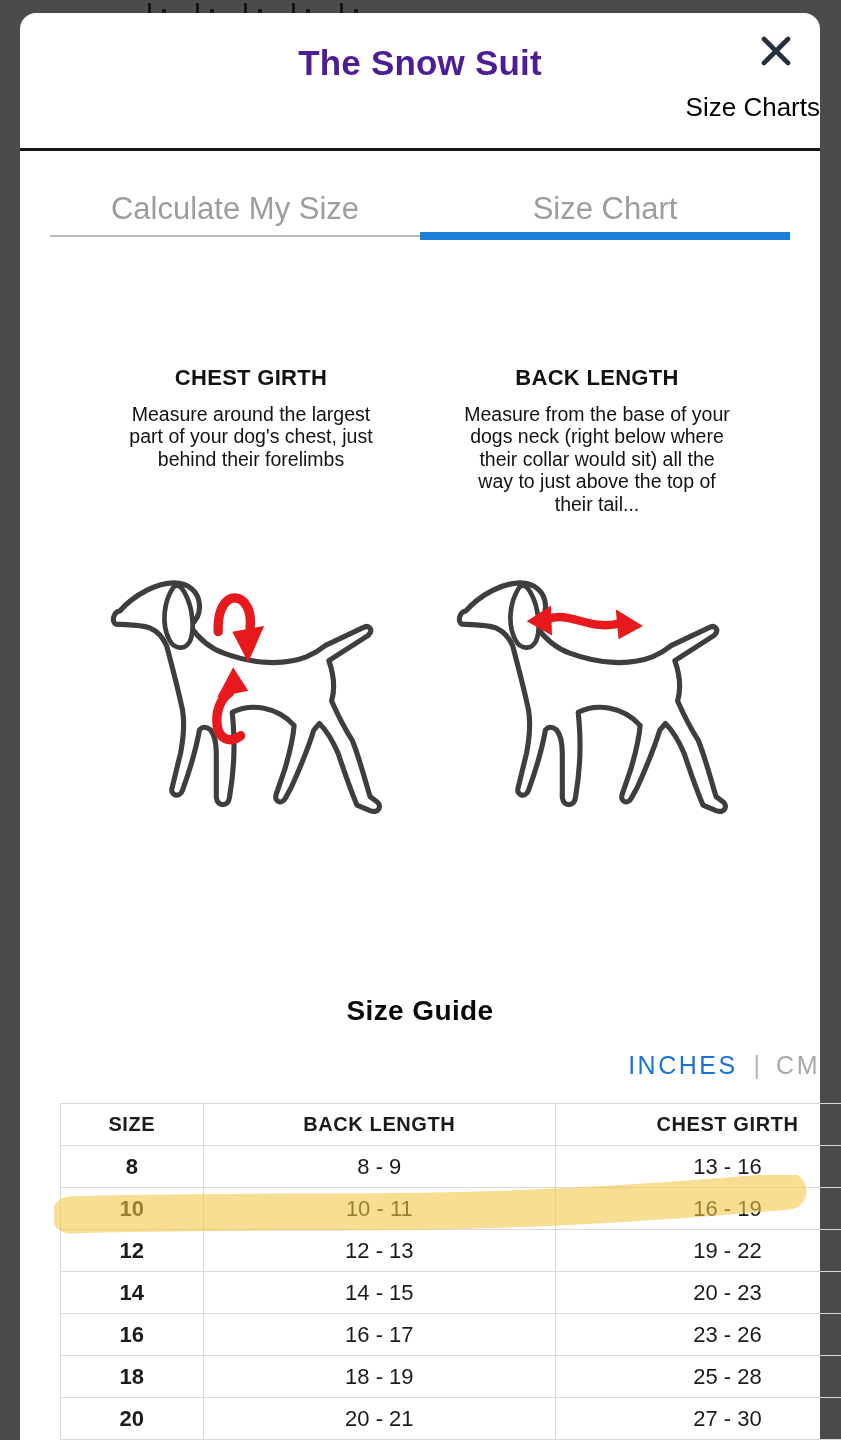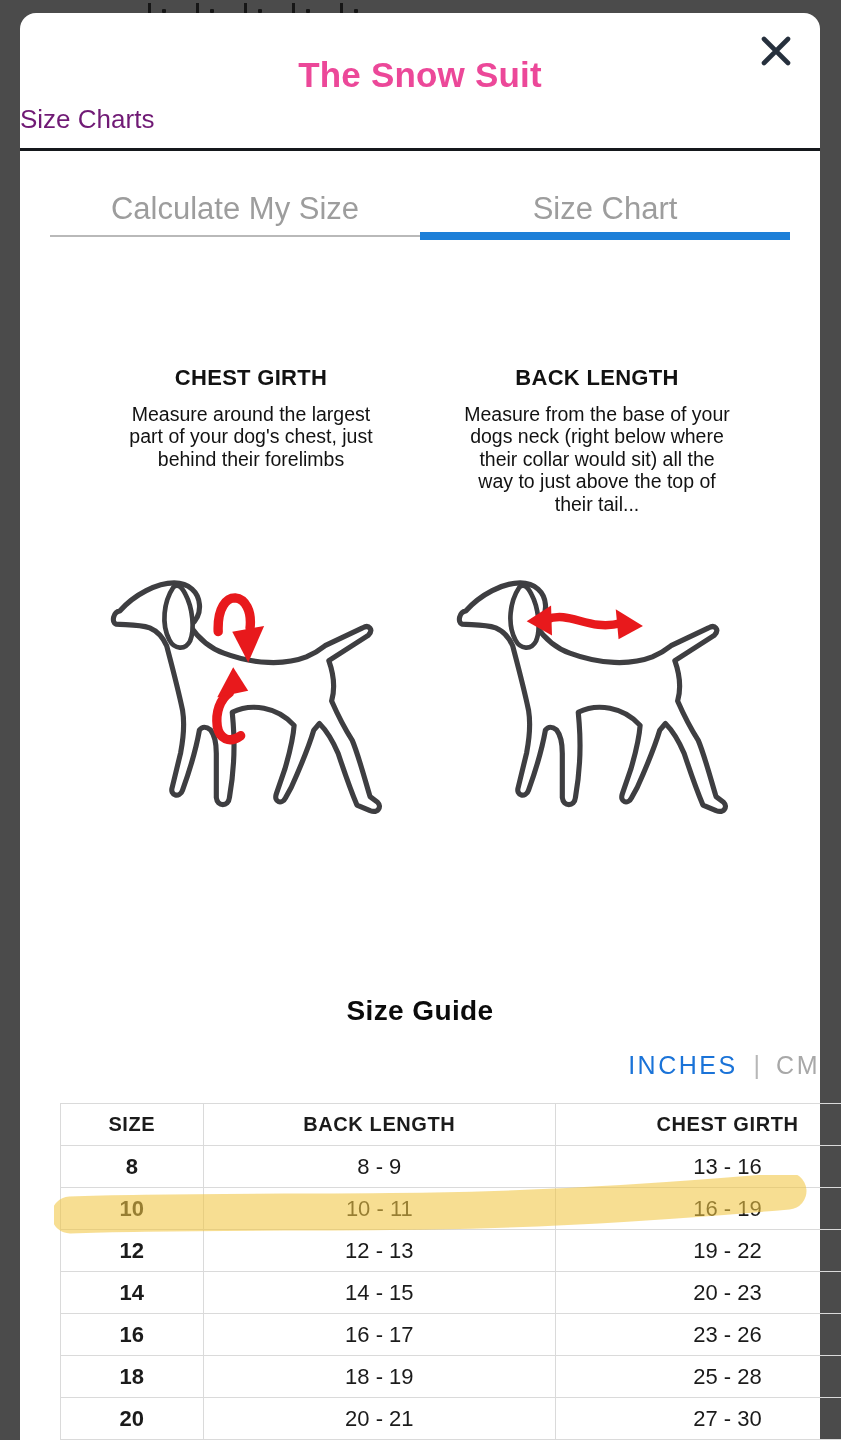--- a/index.html
+++ b/index.html
@@ -15,22 +15,22 @@
   .backdrop-marks i.t{width:3px;height:10px;top:0;}
   .backdrop-marks i.d{width:4px;height:4px;top:6px;border-radius:1px;}
 
   .modal{
     position:absolute;left:20px;top:13px;width:800px;height:1427px;
     background:#ffffff;border-radius:16px 16px 0 0;
   }
 
   
   .modal-header{position:relative;height:135px;border-bottom:3px solid #15181c;}
-  .modal-title{padding-top:42px;text-align:center;font-size:35px;font-weight:700;color:#ec4899;letter-spacing:.2px;}
-  .modal-subtitle{margin-top:9px;text-align:left;font-size:26px;color:#701a75;}
+  .modal-title{padding-top:30px;text-align:center;font-size:35px;font-weight:700;color:#4c1d95;letter-spacing:.2px;}
+  .modal-subtitle{margin-top:9px;text-align:right;font-size:26px;color:#000000;}
   .close-btn{position:absolute;top:18px;right:24px;width:40px;height:40px;cursor:pointer;
     display:flex;align-items:center;justify-content:center;background:none;border:none;padding:0;}
 
   
   .tabs{position:relative;height:89px;}
   .tab-labels{display:flex;height:100%;padding:12px 30px;}
   .tab{flex:1;text-align:center;font-size:31px;color:#9d9d9d;padding-top:28px;cursor:pointer;}
   .tab-underline{position:absolute;}
   .tab-underline.inactive{left:30px;width:370px;height:2px;bottom:3px;background:#b9b9b9;}
   .tab-underline.active{left:400px;width:370px;height:8px;bottom:0;background:#1d7fd8;}

